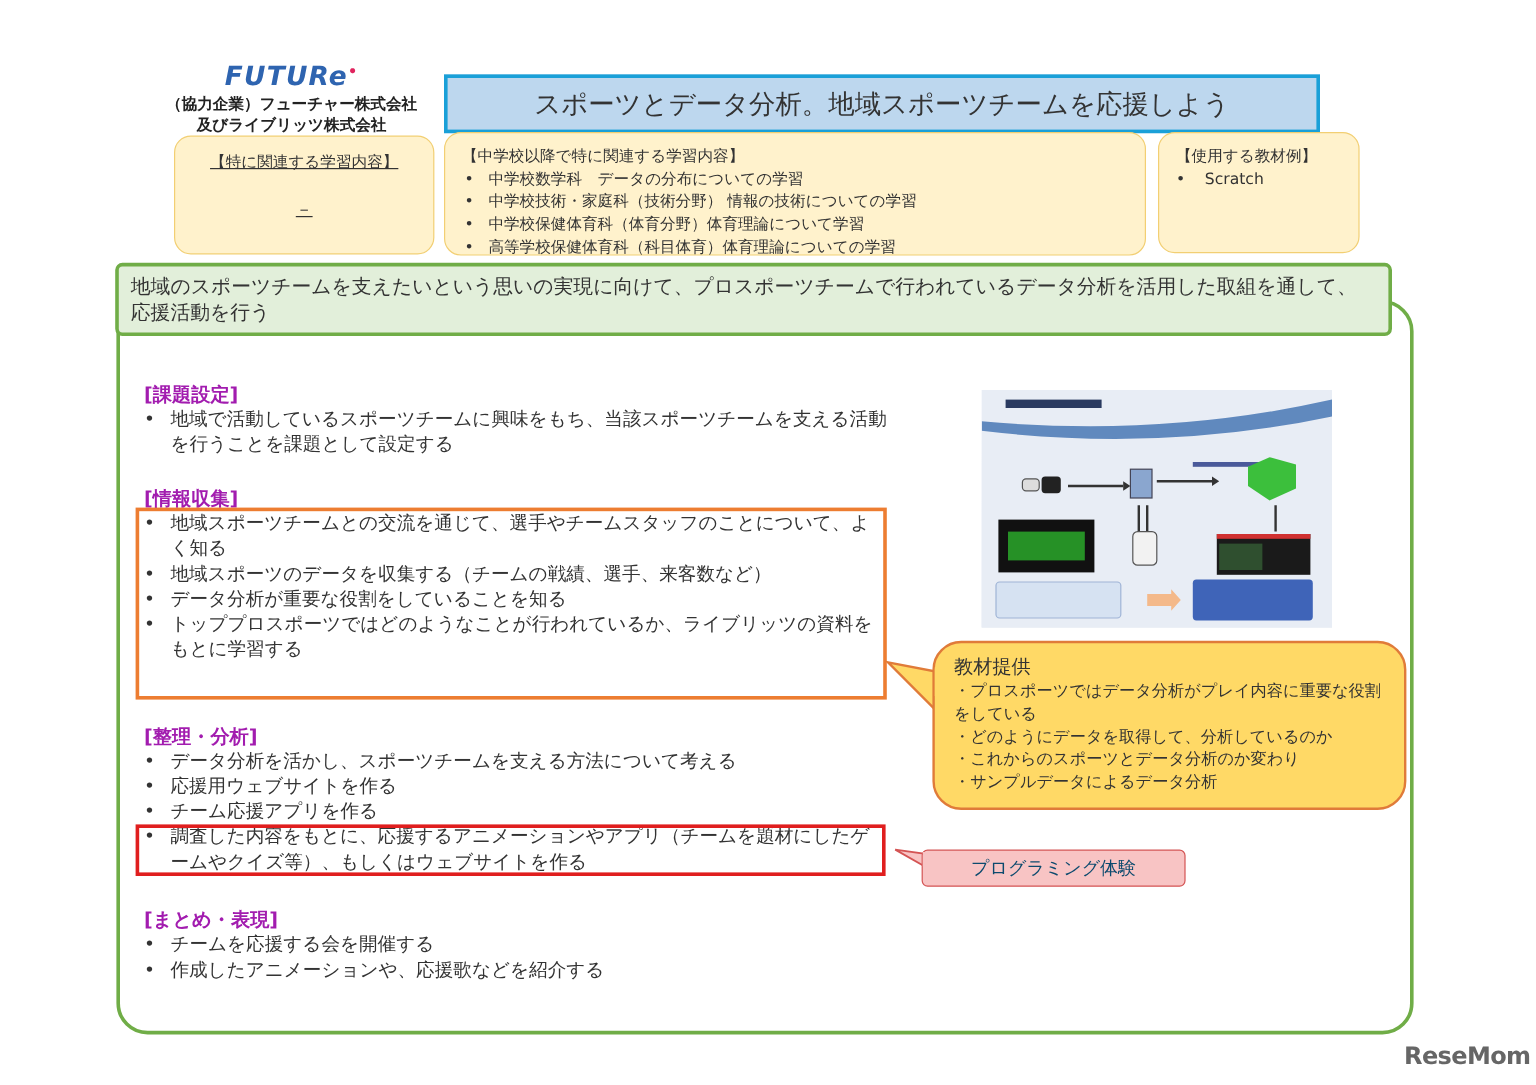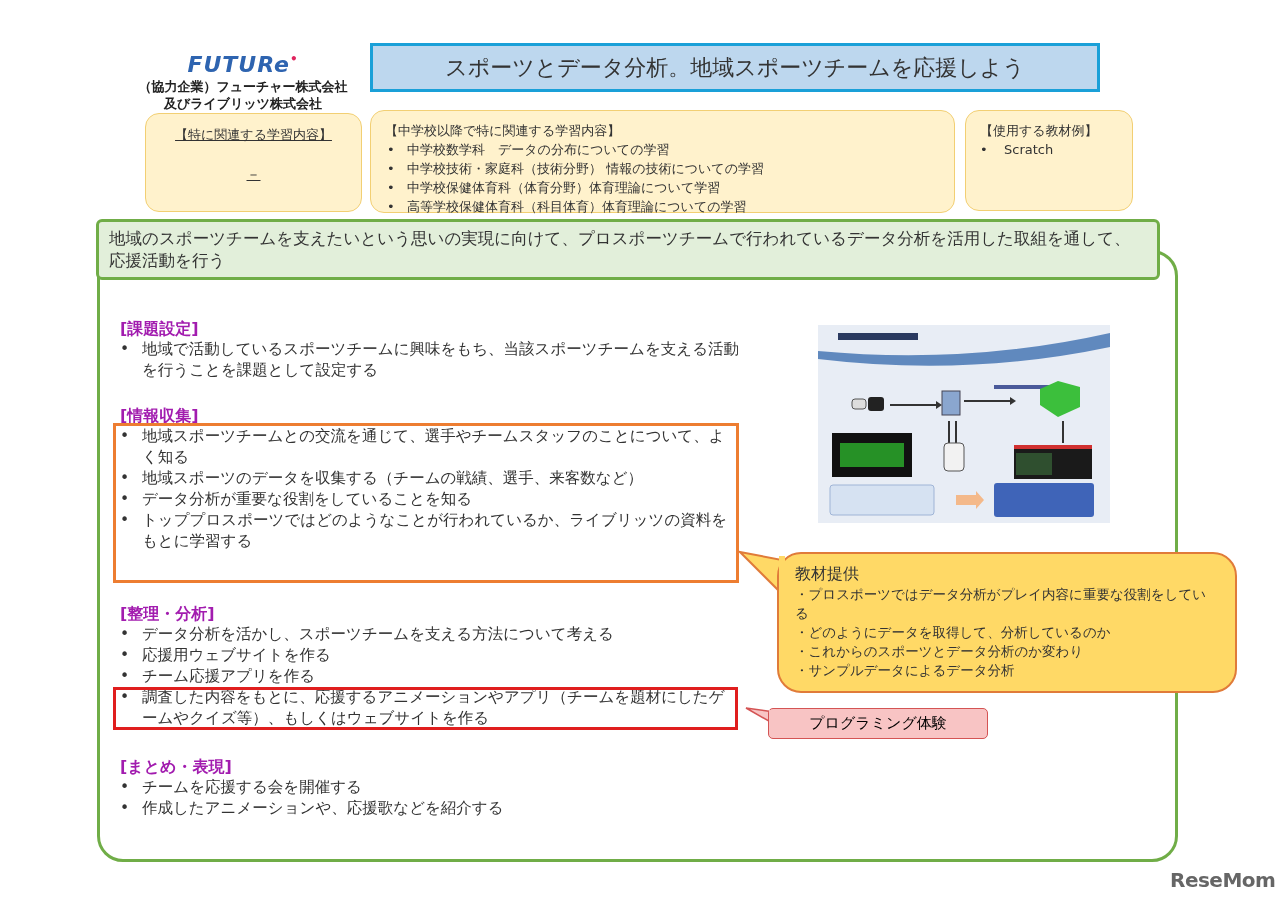--- a/index.html
+++ b/index.html
@@ -13,21 +13,21 @@
   .logo-wordmark {
     left:178px; top:52px; width:130px; text-align:center;
     font-family:"DejaVu Sans", sans-serif; font-style:italic; font-weight:bold;
     font-size:22px; color:#2e64b0; letter-spacing:1px;
   }
   .logo-dot { color:#e0245e; font-size:12px; vertical-align:top; }
   .company { left:118px; width:250px; text-align:center; font-weight:bold; font-size:13px; color:#222; }
 
   
   .title-box {
-    left:370px; top:43px; width:730px; height:49px; box-sizing:border-box;
+    left:370px; top:62px; width:730px; height:49px; box-sizing:border-box;
     background:#bdd7ee; border:3px solid #1aa0d8;
     display:flex; align-items:center; justify-content:center;
     font-size:22px; color:#333;
   }
 
   
   .ybox {
     background:#fff2cc; border:1.5px solid #f2cf73; border-radius:14px; box-sizing:border-box;
     font-size:13px; color:#333;
   }
@@ -70,29 +70,29 @@
   }
 
   
   .photo {
     left:818px; top:325px; width:292px; height:198px; box-sizing:border-box;
     background:linear-gradient(#eef2f8,#dfe6f0); overflow:hidden;
   }
 
   
   .callout-material {
-    left:777px; top:552px; width:460px; height:141px; box-sizing:border-box;
+    left:777px; top:534px; width:395px; height:141px; box-sizing:border-box;
     background:#ffd966; border:2px solid #e07b39; border-radius:24px;
     padding:10px 16px; font-size:13.5px; line-height:19px; color:#333;
   }
   .callout-material .ttl { font-size:16px; margin-bottom:2px; }
   .callout-prog {
     left:768px; top:708px; width:220px; height:31px; box-sizing:border-box;
     background:#f8c4c4; border:1.5px solid #d45454; border-radius:5px;
-    display:flex; align-items:center; justify-content:center; font-size:15px; color:#000000;
+    display:flex; align-items:center; justify-content:center; font-size:15px; color:#0c4a6e;
   }
 
   .watermark {
     left:1170px; top:868px; font-weight:bold; font-size:20px; color:#666;
     font-family:"DejaVu Sans", sans-serif; letter-spacing:-0.5px;
   }
 </style>
 </head>
 <body>
 

